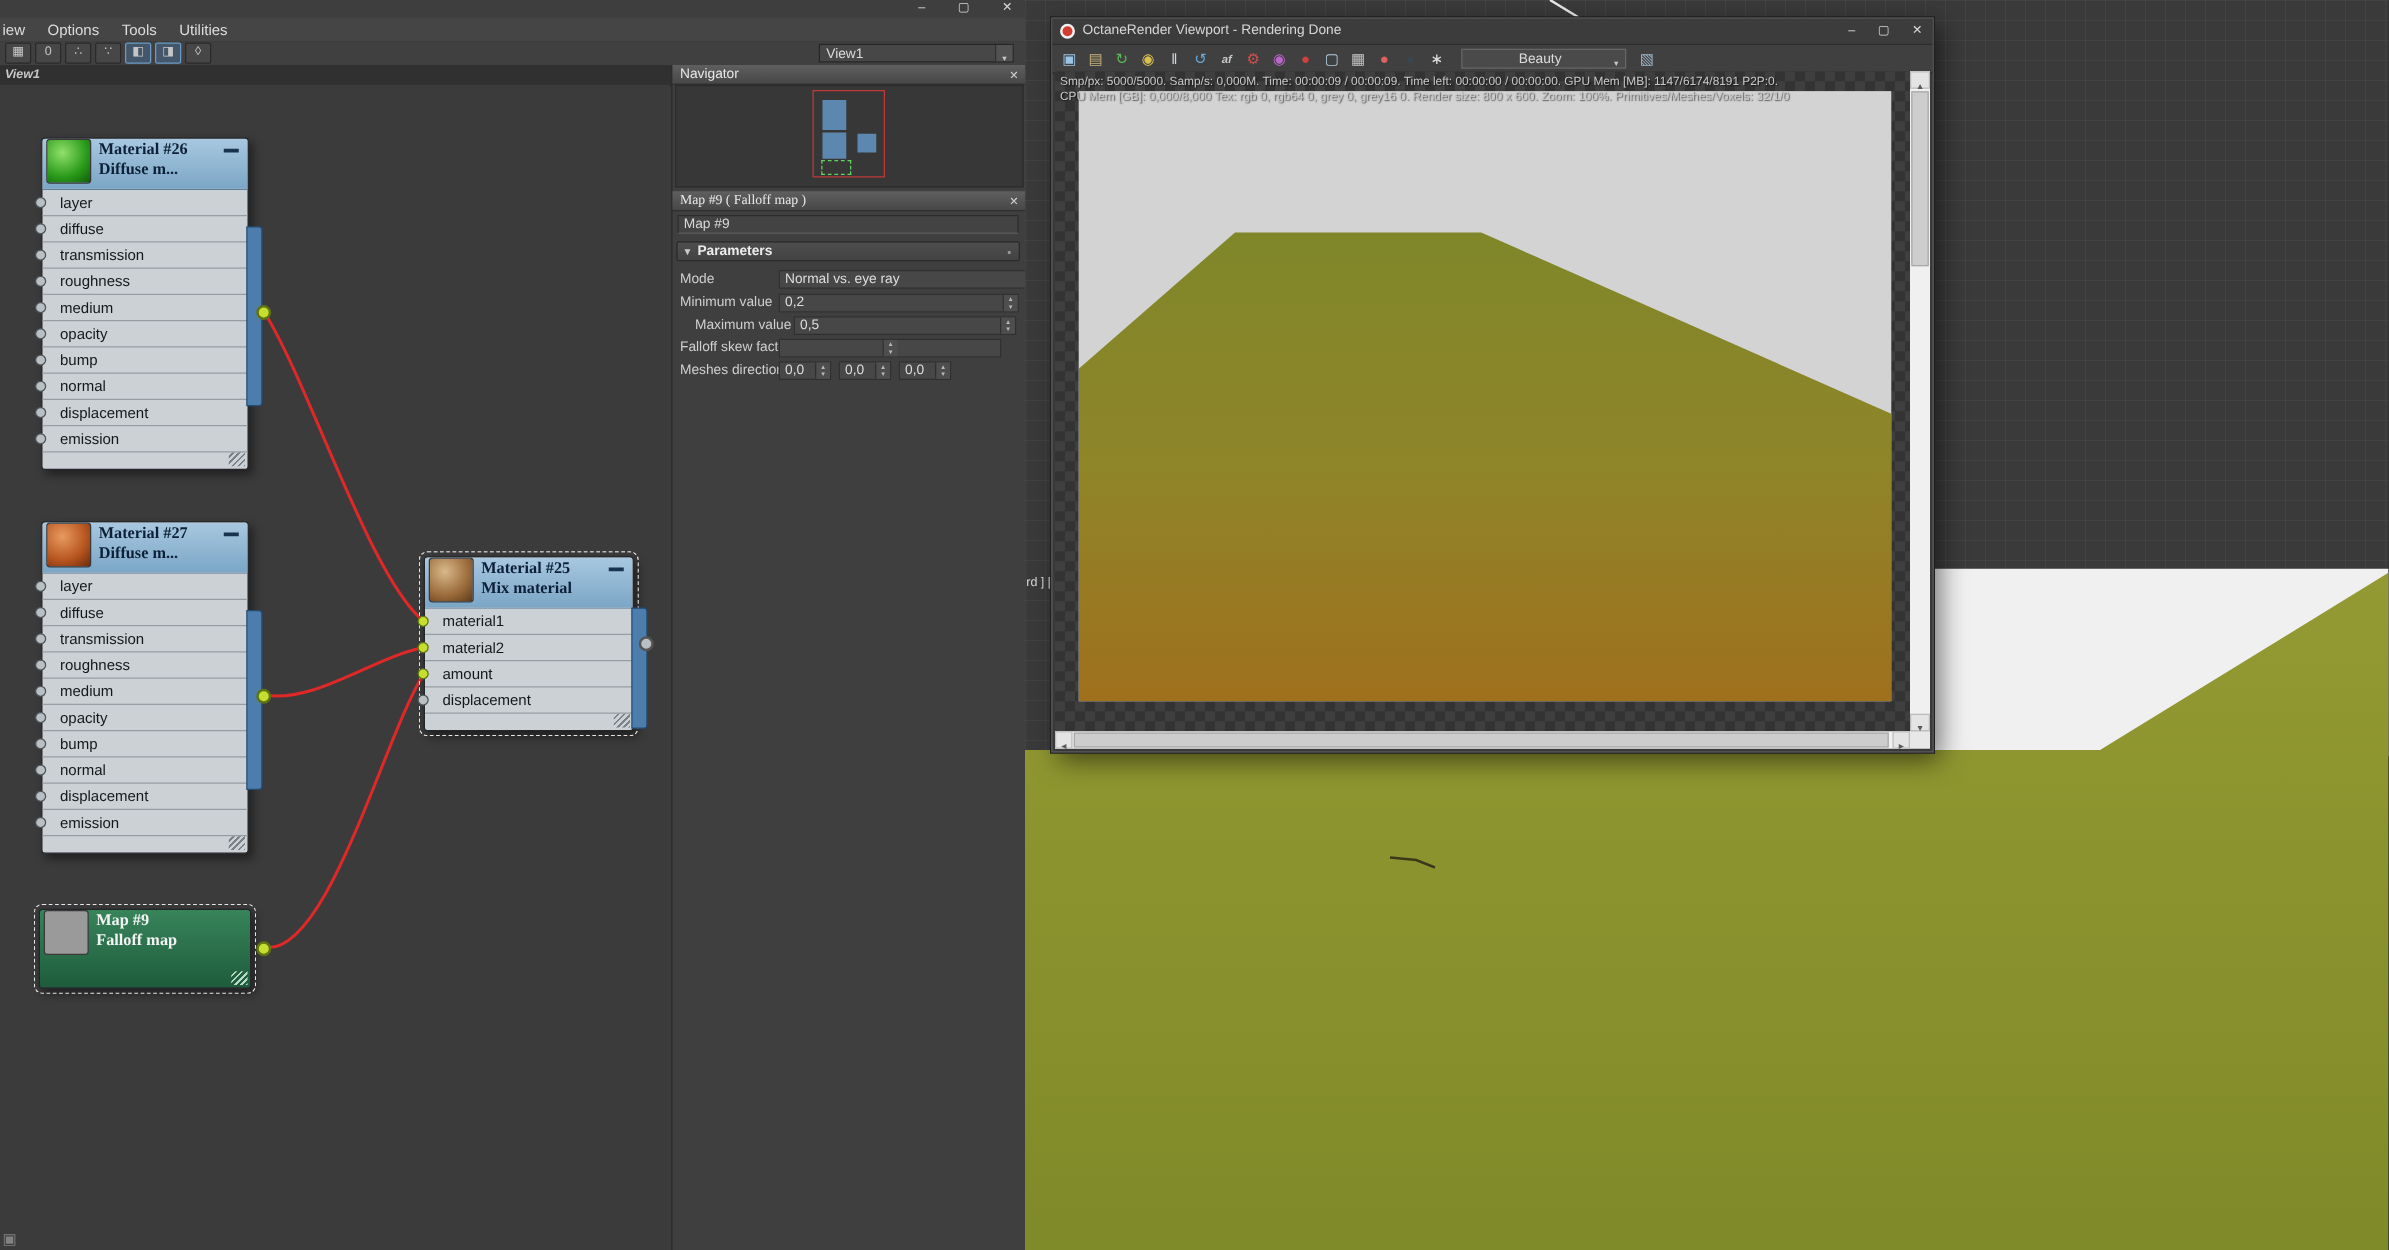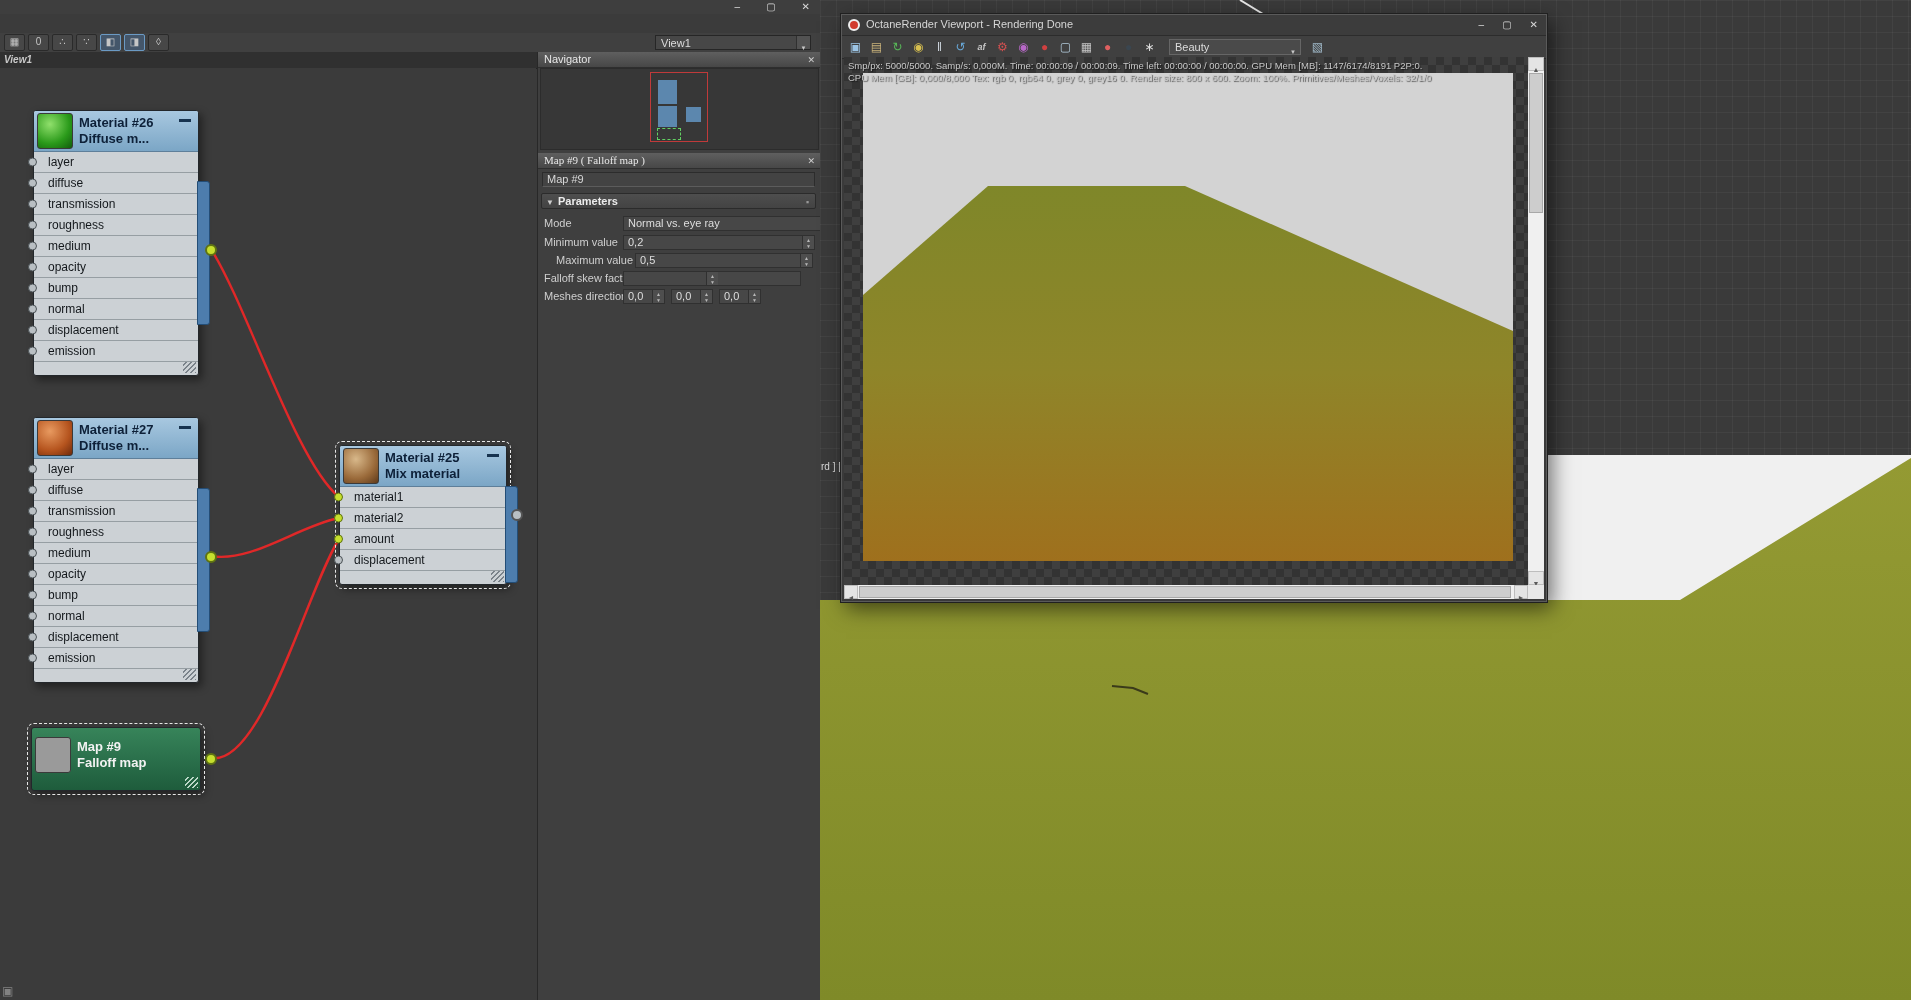--- a/index.html
+++ b/index.html
@@ -14,21 +14,21 @@
   .ed-menubar{position:absolute;left:0;top:14px;width:820px;height:19px;background:#454545;border-bottom:1px solid #2c2c2c;display:flex;align-items:center;gap:18px;padding-left:2px;font-size:12px;color:#dcdcdc;}
   .ed-toolbar{position:absolute;left:0;top:33px;width:820px;height:19px;background:#404040;border-bottom:1px solid #2a2a2a;display:flex;align-items:center;gap:3px;padding-left:4px;}
   .tbtn{width:19px;height:15px;background:#474747;border:1px solid #2a2a2a;border-radius:2px;color:#c6c6c6;font-size:10px;line-height:14px;text-align:center;}
   .tbtn.sel{border-color:#6b9ac4;background:#44566a;}
   .tabstrip{position:absolute;left:0;top:52px;width:536px;height:16px;background:#303030;border-bottom:1px solid #232323;font-size:10px;font-style:italic;font-weight:bold;color:#c8c8c8;padding-left:4px;line-height:15px;}
   #canvas{position:absolute;left:0;top:68px;width:536px;height:932px;background:#3b3b3b;}
   #wires{position:absolute;left:0;top:0;width:536px;height:1000px;z-index:4;pointer-events:none;}
   
   .node{position:absolute;z-index:6;background:#ccd1d5;border:1px solid #23272b;border-radius:3px;box-shadow:3px 4px 8px rgba(0,0,0,.45);}
   .node.selected{outline:1px dashed #e6e6e6;outline-offset:3px;}
-  .node-header{height:40px;border-bottom:1px solid #5e7f9a;border-radius:2px 2px 0 0;background:linear-gradient(#a8c8e0,#7ba6c6);display:flex;align-items:center;position:relative;}
+  .node-header{height:40px;border-bottom:1px solid #5e7f9a;border-radius:2px 2px 0 0;background:linear-gradient(#a8c8e0,#7ba6c6);display:flex;align-items:flex-start;position:relative;font-family:Liberation Serif, serif;}
   .thumb{width:34px;height:34px;margin:0 6px 0 3px;border-radius:3px;border:1px solid #3a3a3a;flex:0 0 auto;}
   .thumb.green{background:radial-gradient(circle at 35% 30%,#90e06c,#2a9a1a 60%,#115c0c);border-radius:3px;}
   .thumb.orange{background:radial-gradient(circle at 35% 30%,#e89a60,#b5541e 60%,#6e2a0c);}
   .thumb.brown{background:radial-gradient(circle at 35% 30%,#d8b88a,#9a6a3a 60%,#5e3a1a);}
   .thumb.gray{background:#9a9a9a;}
   .node-titles{font-size:13px;font-weight:bold;color:#0d2038;line-height:16px;white-space:nowrap;overflow:hidden;}
   .hdr-dash{position:absolute;right:7px;top:8px;width:12px;height:3px;background:#17334f;}
   .slot-row{height:21px;box-sizing:border-box;border-bottom:1px solid #969ea3;display:flex;align-items:center;padding-left:14px;font-size:12px;color:#14181c;position:relative;}
   .slot-row:last-of-type{border-bottom:none;}
   .slot-dot{position:absolute;left:-6px;top:50%;transform:translateY(-50%);width:9px;height:9px;border-radius:50%;background:#b9bfc3;border:1px solid #4d5458;box-sizing:border-box;}
@@ -78,21 +78,21 @@
   #vp-label{position:absolute;left:1px;top:461px;font-size:10px;color:#d8d8d8;}
   
   #octane{position:absolute;left:841px;top:14px;width:704px;height:586px;background:#3a3a3a;border:1px solid #5a5a5a;box-shadow:0 0 0 1px #202020,5px 7px 20px rgba(0,0,0,.55);box-sizing:content-box;z-index:20;}
   #oct-title{position:absolute;left:0;top:0;width:704px;height:20px;background:#3c3c3c;border-bottom:1px solid #2c2c2c;}
   #oct-logo{position:absolute;left:6px;top:4px;width:12px;height:12px;border-radius:50%;background:#d23b2e;border:2px solid #f0f0f0;box-sizing:border-box;}
   #oct-title .t{position:absolute;left:24px;top:3px;font-size:11px;color:#d6d6d6;white-space:nowrap;}
   #oct-title .winbtns{right:8px;gap:18px;top:3px;}
   #oct-toolbar{position:absolute;left:0;top:21px;width:704px;height:22px;background:#404040;border-bottom:1px solid #2a2a2a;}
   .ti{position:absolute;top:3px;width:17px;height:16px;text-align:center;font-size:12px;line-height:16px;}
   .ti.af{font-size:9px;font-style:italic;font-weight:bold;}
-  #oct-combo{position:absolute;left:327px;top:3px;width:132px;height:16px;background:#4a4a4a;border:1px solid #666;box-sizing:border-box;display:flex;align-items:center;}
+  #oct-combo{position:absolute;left:327px;top:3px;width:132px;height:16px;background:#4a4a4a;border:1px solid #666;box-sizing:border-box;display:flex;align-items:center;padding-left:40px;}
   #oct-combo .val{flex:1;font-size:11px;color:#dcdcdc;padding-left:5px;}
   #oct-combo .arr{width:14px;height:100%;text-align:center;}
   #oct-combo .arr::after{content:"▼";font-size:6px;color:#c8c8c8;line-height:14px;}
   #oct-status1,#oct-status2{position:absolute;left:6px;font-size:9.5px;color:#c8c8c8;white-space:nowrap;z-index:5;text-shadow:1px 1px 1px rgba(0,0,0,.6);}
   #oct-status1{top:45px;} #oct-status2{top:57px;}
   #oct-content{position:absolute;left:2px;top:42px;width:684px;height:528px;background-color:#333;
     background-image:linear-gradient(45deg,#3f3f3f 25%,transparent 25%,transparent 75%,#3f3f3f 75%),linear-gradient(45deg,#3f3f3f 25%,transparent 25%,transparent 75%,#3f3f3f 75%);
     background-position:0 0,8px 8px;background-size:16px 16px;overflow:hidden;}
   #render-img{position:absolute;left:19px;top:16px;width:650px;height:488px;background:#d3d3d3;}
   
@@ -119,20 +119,26 @@
 
 <div id="screen">
 
   <div id="editor">
     <div class="ed-titlebar">
       <div class="winbtns">
         <span>–</span>
         <span>▢</span>
         <span>✕</span>
       </div>
+    </div>
+    <div class="ed-menubar">
+      <span>iew</span>
+      <span>Options</span>
+      <span>Tools</span>
+      <span>Utilities</span>
     </div>
     <div class="ed-toolbar">
       <div class="tbtn">▦</div>
       <div class="tbtn">0</div>
       <div class="tbtn">∴</div>
       <div class="tbtn">∵</div>
       <div class="tbtn sel">◧</div>
       <div class="tbtn sel">◨</div>
       <div class="tbtn">◊</div>
     </div>

